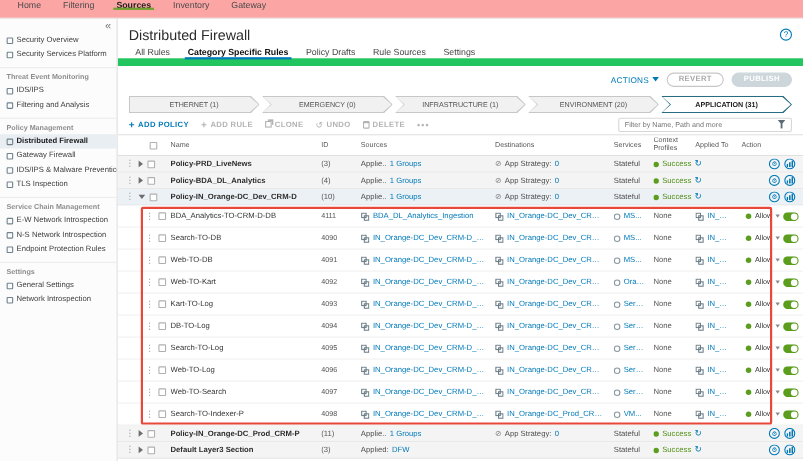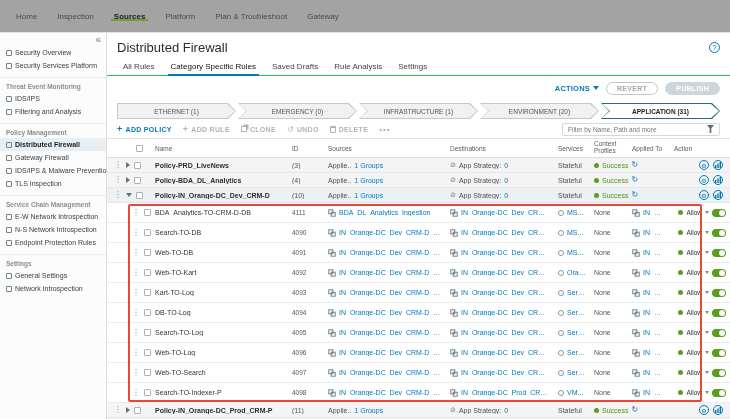--- a/index.html
+++ b/index.html
@@ -1,21 +1,21 @@
 <!DOCTYPE html>
 <html><head>
 <meta charset="utf-8">
 <style>
   *{box-sizing:border-box;margin:0;padding:0}
   html,body{width:730px;height:419px;overflow:hidden;background:#fff}
   body{font-family:"Liberation Sans",sans-serif;color:#333;font-size:9px}
   .app{width:730px;height:419px;display:flex;flex-direction:column;background:#fff}
 
   
-  .topnav{height:33px;border-bottom:1px solid #e3e3e3;display:flex;align-items:center;background:#a3a3a3;flex:none}
+  .topnav{height:17px;border-bottom:1px solid #e3e3e3;display:flex;align-items:flex-start;background:#fca5a5;flex:none}
   .topnav-items{display:flex;align-items:stretch;padding-left:6px}
   .topnav-item{padding:0 10px;display:flex;align-items:center;font-size:8px;color:#4a4a4a;cursor:pointer;position:relative}
   .topnav-item.active{font-weight:bold;color:#222}
   .topnav-item.active::after{content:"";position:absolute;left:7px;right:7px;bottom:0;height:2px;background:#6ea32d}
 
   .body-row{flex:1;display:flex;min-height:0}
 
   
   .sidebar{width:107px;flex:none;border-right:1px solid #dedede;background:#fcfcfc;position:relative;padding-top:12px;overflow:hidden}
   .collapse{position:absolute;top:1px;right:5px;font-size:10px;color:#777;cursor:pointer}
@@ -25,27 +25,27 @@
   .side-item{display:flex;align-items:center;gap:3px;height:13px;padding:0 6px;font-size:7px;color:#3d3d3d;cursor:pointer;white-space:nowrap;overflow:hidden}
   .side-item.active{background:#e8eef2;color:#1b1b1b;font-weight:bold}
   .side-icon{width:6px;height:6px;border:1px solid #70828d;border-radius:1px;flex:none}
 
   
   .main{flex:1;display:flex;flex-direction:column;min-width:0;background:#fff}
   .page-header{display:flex;justify-content:space-between;align-items:center;padding:5px 10px 1px;height:24px;flex:none}
   .page-title{font-size:13px;font-weight:normal;color:#2b2b2b}
   .help-icon{width:11px;height:11px;border:1px solid #0079b8;color:#0079b8;border-radius:50%;font-size:7.5px;display:flex;align-items:center;justify-content:center;cursor:pointer}
 
-  .tabs-row{display:flex;padding:0 8px;border-bottom:1px solid #22c55e;height:19px;flex:none}
+  .tabs-row{display:flex;padding:0 8px;border-bottom:7px solid #22c55e;height:19px;flex:none}
   .tab{padding:0 8px;display:flex;align-items:center;font-size:8px;color:#444;cursor:pointer;position:relative}
-  .tab.active{color:#111;font-weight:normal}
+  .tab.active{color:#111;font-weight:bold}
   .tab.active::after{content:"";position:absolute;left:5px;right:5px;bottom:-1px;height:2px;background:#0079b8}
 
   .actions-row{display:flex;justify-content:flex-end;align-items:center;gap:7px;padding:0 10px;height:24px;flex:none}
-  .actions-dd{display:flex;align-items:center;gap:3px;color:#0079b8;font-size:7.5px;font-weight:bold;cursor:pointer;letter-spacing:.2px}
+  .actions-dd{display:flex;align-items:center;gap:3px;color:#0079b8;font-size:7.5px;font-weight:normal;cursor:pointer;letter-spacing:.2px}
   .tri-down{width:0;height:0;border-left:3px solid transparent;border-right:3px solid transparent;border-top:4px solid #0079b8}
   .btn{font-size:7px;font-weight:bold;letter-spacing:.3px;padding:2px 10px;border-radius:9px;cursor:pointer}
   .btn.revert{border:1px solid #c6c6c6;background:#fff;color:#a8a8a8}
   .btn.publish{border:1px solid #ccd6db;background:#ccd6db;color:#fff}
 
   
   .cats{display:flex;gap:2px;padding:3px 10px 1px;height:20px;flex:none}
   .cat{flex:1;position:relative;background:#c7c7c7;clip-path:polygon(0 0,calc(100% - 8px) 0,100% 50%,calc(100% - 8px) 100%,0 100%,8px 50%);display:flex;padding:1px 1px;cursor:pointer}
   .cat.first,.cat.first .cat-in{clip-path:polygon(0 0,calc(100% - 8px) 0,100% 50%,calc(100% - 8px) 100%,0 100%)}
   .cat-in{flex:1;display:flex;align-items:center;justify-content:center;background:#f1f1f1;clip-path:polygon(0 0,calc(100% - 8px) 0,100% 50%,calc(100% - 8px) 100%,0 100%,8px 50%);font-size:6.5px;color:#555;white-space:nowrap}
@@ -115,30 +115,27 @@
 </head>
 <body>
 
 <div class="app">
   <nav class="topnav">
     <div class="topnav-items">
         <div class="topnav-item">
           <span>Home</span>
         </div>
         <div class="topnav-item">
-          <span>Inspection</span>
+          <span>Filtering</span>
         </div>
         <div class="topnav-item active">
           <span>Sources</span>
         </div>
         <div class="topnav-item">
-          <span>Platform</span>
-        </div>
-        <div class="topnav-item">
-          <span>Plan &amp; Troubleshoot</span>
+          <span>Inventory</span>
         </div>
         <div class="topnav-item">
           <span>Gateway</span>
         </div>
       </div>
   </nav>
 
   <div class="body-row">
     <aside class="sidebar">
       <span class="collapse">«</span>
@@ -214,22 +211,22 @@
 
     <main class="main">
       <div class="page-header">
         <h1 class="page-title">Distributed Firewall</h1>
         <span class="help-icon">?</span>
       </div>
 
       <div class="tabs-row">
           <div class="tab">All Rules</div>
           <div class="tab active">Category Specific Rules</div>
-          <div class="tab">Saved Drafts</div>
-          <div class="tab">Rule Analysis</div>
+          <div class="tab">Policy Drafts</div>
+          <div class="tab">Rule Sources</div>
           <div class="tab">Settings</div>
         </div>
 
       <div class="actions-row">
         <span class="actions-dd">
           <span>ACTIONS</span>
           <span class="tri-down"></span>
         </span>
         <button class="btn revert">REVERT</button>
         <button class="btn publish">PUBLISH</button>

